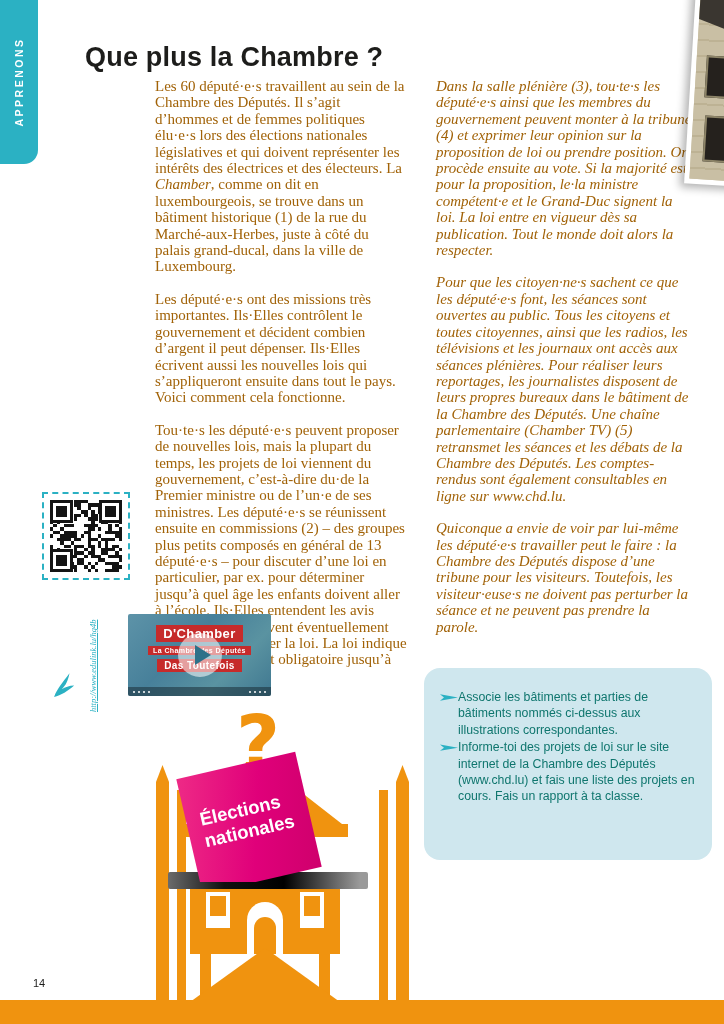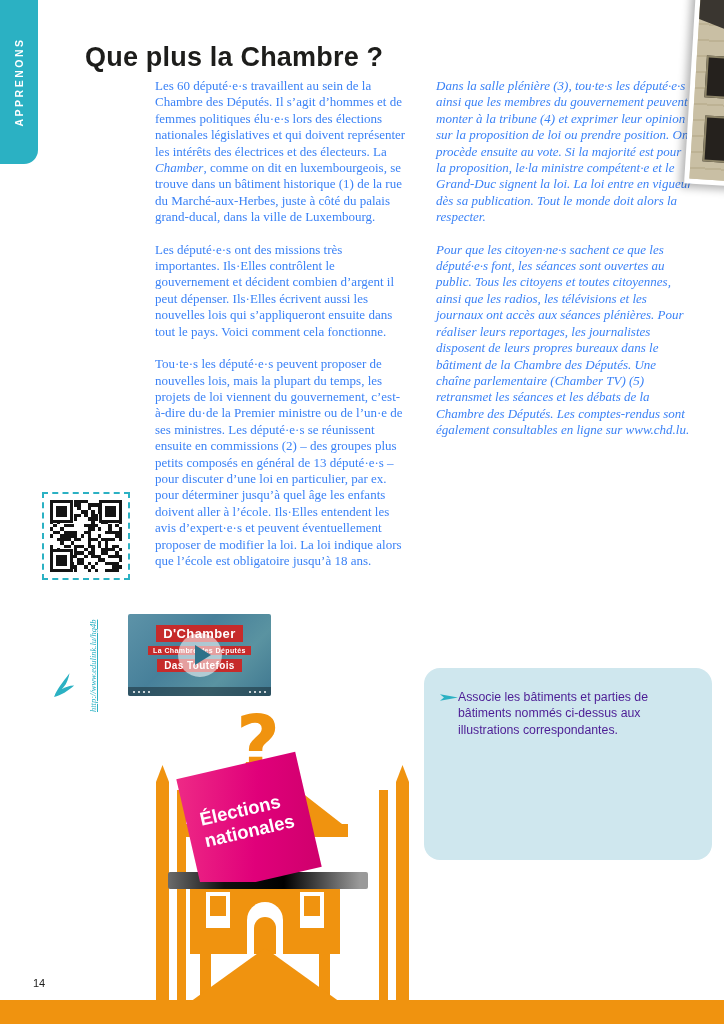--- a/index.html
+++ b/index.html
@@ -19,22 +19,22 @@
     white-space:nowrap;
   }
   
   .page-title{
     position:absolute;left:85px;top:24px;
     font-size:27px;font-weight:bold;color:#1d1d1b;letter-spacing:.2px;
   }
   
   .col{
     position:absolute;top:78px;
-    font-family:"Liberation Serif",serif;font-size:13px;line-height:16.4px;
-    color:#3b82f6;
+    font-family:"Liberation Serif",serif;font-size:15px;line-height:16.4px;
+    color:#a16207;
   }
   .col p{margin:0 0 16px 0;}
   .col-1{left:155px;width:252px;}
   .col-2{left:436px;width:258px;font-style:italic;}
   
   .qr-box{
     position:absolute;left:42px;top:492px;width:88px;height:88px;
     border:2px dashed #2bb1c3;background:#fff;box-sizing:border-box;
   }
   .qr-inner{position:absolute;left:6px;top:6px;width:72px;height:72px;background:#fff;}
@@ -102,21 +102,21 @@
     position:absolute;left:424px;top:668px;width:288px;min-height:192px;
     background:#cfe7ee;border-radius:16px;box-sizing:border-box;
     padding:21px 16px 16px 16px;
   }
   .task-box ul{list-style:none;margin:0;padding:0;}
   .task-box li{display:flex;margin:0 0 1px 0;}
   .arrow-bullet{
     flex:0 0 18px;margin-top:4px;width:9px;height:9px;background:#2bb1c3;
     clip-path:polygon(0 15%,100% 50%,0 85%,22% 50%);
   }
-  .task-text{flex:1;font-size:12.3px;line-height:16.4px;color:#4c1d95;}
+  .task-text{flex:1;font-size:12.3px;line-height:16.4px;color:#0f766e;}
   
   .page-num{position:absolute;left:33px;top:977px;font-size:11px;font-weight:normal;color:#1d1d1b;}
   
   .photo{
     position:absolute;left:690px;top:-10px;width:84px;height:196px;
     background:#fff;padding:5px;box-sizing:border-box;
     transform:rotate(3.5deg);box-shadow:-4px 4px 9px rgba(0,0,0,.3);
   }
   .photo-inner{
     position:relative;width:100%;height:100%;overflow:hidden;
@@ -143,20 +143,21 @@
 
 <div class="col col-1">
   <p><span>Les 60 député·e·s travaillent au sein de la Chambre des Députés. Il s’agit d’hommes et de femmes politiques élu·e·s lors des élections nationales législatives et qui doivent représenter les intérêts des électrices et des électeurs. La </span><i>Chamber</i><span>, comme on dit en luxembourgeois, se trouve dans un bâtiment historique (1) de la rue du Marché-aux-Herbes, juste à côté du palais grand-ducal, dans la ville de Luxembourg.</span></p>
   <p>Les député·e·s ont des missions très importantes. Ils·Elles contrôlent le gouvernement et décident combien d’argent il peut dépenser. Ils·Elles écrivent aussi les nouvelles lois qui s’appliqueront ensuite dans tout le pays. Voici comment cela fonctionne.</p>
   <p>Tou·te·s les député·e·s peuvent proposer de nouvelles lois, mais la plupart du temps, les projets de loi viennent du gouvernement, c’est-à-dire du·de la Premier ministre ou de l’un·e de ses ministres. Les député·e·s se réunissent ensuite en commissions (2) – des groupes plus petits composés en général de 13 député·e·s – pour discuter d’une loi en particulier, par ex. pour déterminer jusqu’à quel âge les enfants doivent aller à l’école. Ils·Elles entendent les avis d’expert·e·s et peuvent éventuellement proposer de modifier la loi. La loi indique alors que l’école est obligatoire jusqu’à 18 ans.</p>
 </div>
 
 <div class="col col-2">
   <p>Dans la salle plénière (3), tou·te·s les député·e·s ainsi que les membres du gouvernement peuvent monter à la tribune (4) et exprimer leur opinion sur la proposition de loi ou prendre position. On procède ensuite au vote. Si la majorité est pour la proposition, le·la ministre compétent·e et le Grand-Duc signent la loi. La loi entre en vigueur dès sa publication. Tout le monde doit alors la respecter.</p>
   <p>Pour que les citoyen·ne·s sachent ce que les député·e·s font, les séances sont ouvertes au public. Tous les citoyens et toutes citoyennes, ainsi que les radios, les télévisions et les journaux ont accès aux séances plénières. Pour réaliser leurs reportages, les journalistes disposent de leurs propres bureaux dans le bâtiment de la Chambre des Députés. Une chaîne parlementaire (Chamber TV) (5) retransmet les séances et les débats de la Chambre des Députés. Les comptes-rendus sont également consultables en ligne sur www.chd.lu.</p>
+  <p>Quiconque a envie de voir par lui-même les député·e·s travailler peut le faire : la Chambre des Députés dispose d’une tribune pour les visiteurs. Toutefois, les visiteur·euse·s ne doivent pas perturber la séance et ne peuvent pas prendre la parole.</p>
 </div>
 
 <div class="qr-box">
   <div class="qr-inner">
     <div class="qr-grid">
         <div></div>
         <div></div>
         <div></div>
         <div class="m"></div>
         <div></div>
@@ -662,20 +663,24 @@
 </div>
 
 <div class="footer-bar"></div>
 
 <div class="task-box">
   <ul>
     <li>
       <span class="arrow-bullet"></span>
       <span class="task-text">Associe les bâtiments et parties de bâtiments nommés ci-dessus aux illustrations correspondantes.</span>
     </li>
+    <li>
+      <span class="arrow-bullet"></span>
+      <span class="task-text">Informe-toi des projets de loi sur le site internet de la Chambre des Députés (www.chd.lu) et fais une liste des projets en cours. Fais un rapport à ta classe.</span>
+    </li>
   </ul>
 </div>
 
 <div class="page-num">14</div>
 
 <div class="photo">
   <div class="photo-inner">
     <div class="photo-roof"></div>
     <div class="photo-win photo-win-1"></div>
     <div class="photo-win photo-win-2"></div>

